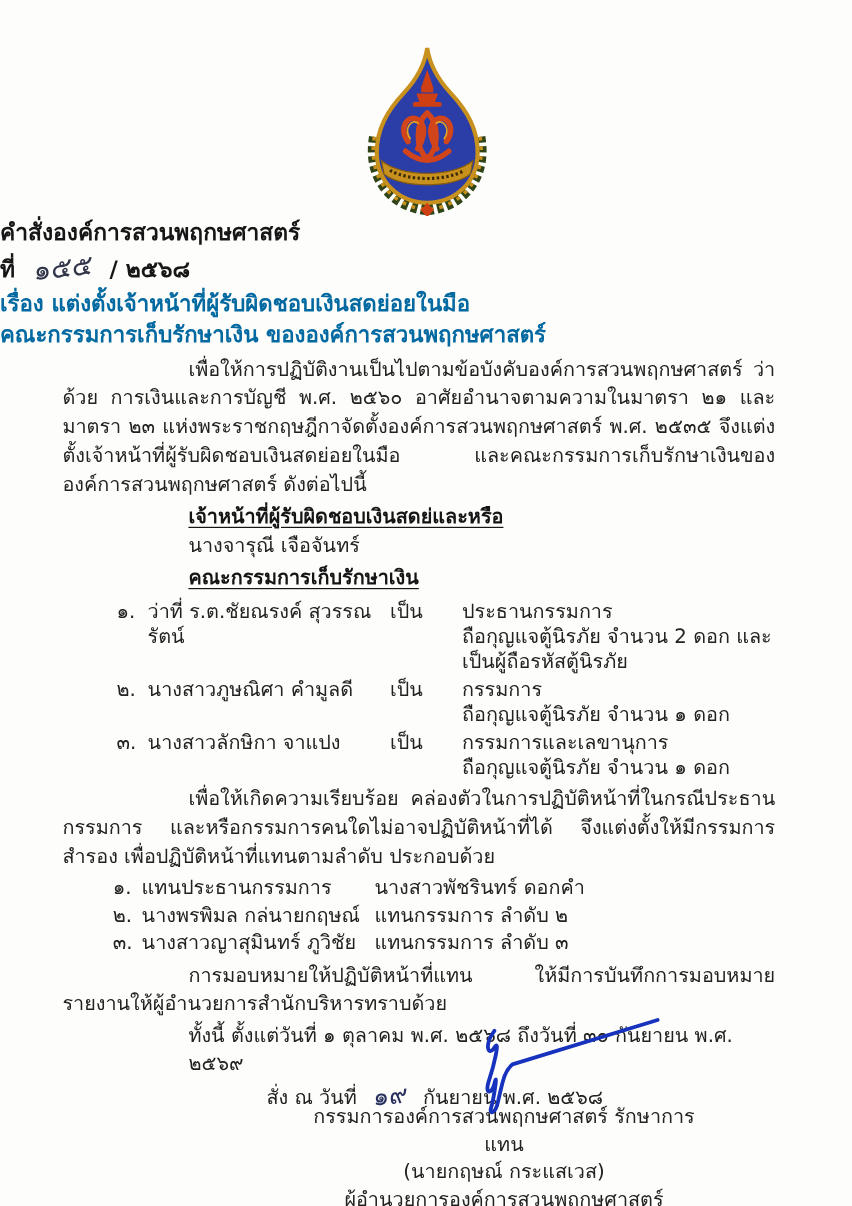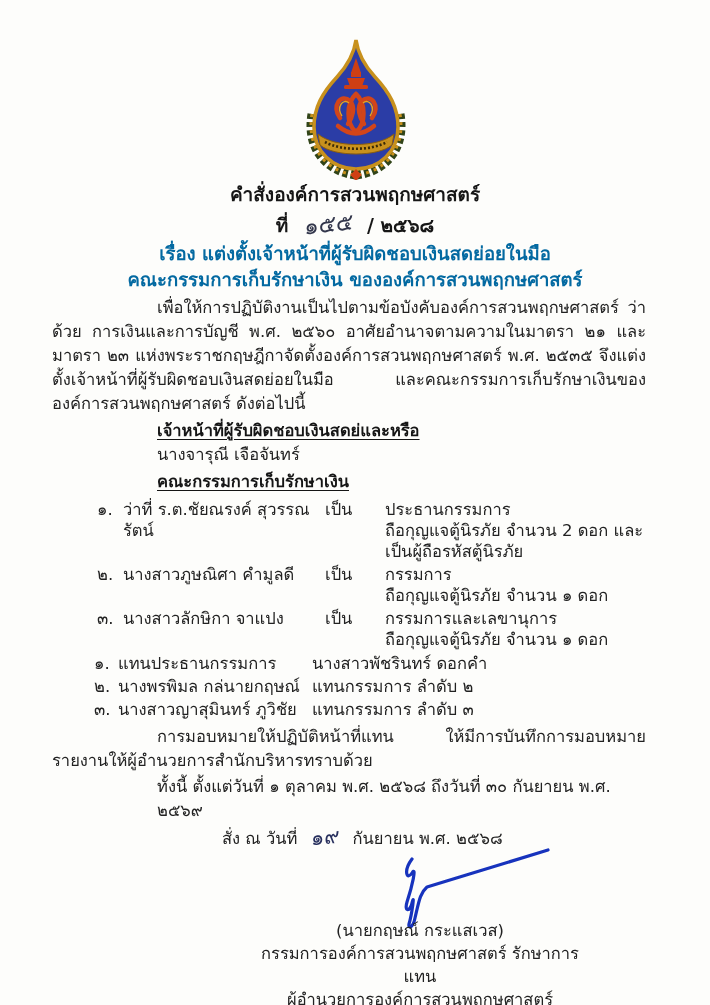--- a/index.html
+++ b/index.html
@@ -5,21 +5,21 @@
   html,body{margin:0;padding:0;}
   body{
     width:710px;height:1005px;background:#e9e9e9;
     font-family:"DejaVu Sans", sans-serif;
   }
   .page{
     position:relative;width:710px;height:1005px;background:#fdfdfb;
     color:#1f1f1f;overflow:hidden;
   }
   .emblem{position:absolute;top:38px;left:287px;width:138px;height:142px;}
-  .header{position:absolute;top:181px;left:0;width:710px;text-align:center;}
+  .header{position:absolute;top:181px;left:0;width:710px;}
   .title1{font-size:19px;font-weight:700;line-height:27px;color:#161616;}
   .numline{font-size:19px;font-weight:700;line-height:32px;color:#161616;}
   .hand{
     display:inline-block;transform:rotate(-6deg) skewX(-6deg);
     font-size:23px;font-weight:400;color:#32364b;margin:0 7px 0 9px;
     font-family:"DejaVu Serif", serif;
   }
   .title2{font-size:18.5px;font-weight:700;line-height:26px;color:#0369a1;}
   .content{
     position:absolute;top:296px;left:52px;width:594px;
@@ -135,20 +135,21 @@
     <div class="crow">
       <span class="cell">๓.</span>
       <span class="cell">นางสาวลักษิกา  จาแปง</span>
       <span class="cell">เป็น</span>
       <span class="cell">
         <span class="cell">กรรมการและเลขานุการ</span>
         <span class="cell">ถือกุญแจตู้นิรภัย จำนวน ๑ ดอก</span>
       </span>
     </div>
 
+    <p class="para p-gap">เพื่อให้เกิดความเรียบร้อย คล่องตัวในการปฏิบัติหน้าที่ในกรณีประธานกรรมการ และหรือกรรมการคนใดไม่อาจปฏิบัติหน้าที่ได้ จึงแต่งตั้งให้มีกรรมการสำรอง เพื่อปฏิบัติหน้าที่แทนตามลำดับ ประกอบด้วย</p>
 
     <div class="sublist">
       <div class="srow">
         <span>๑.</span>
         <span>แทนประธานกรรมการ</span>
         <span>นางสาวพัชรินทร์  ดอกคำ</span>
       </div>
       <div class="srow">
         <span>๒.</span>
         <span>นางพรพิมล  กล่นายกฤษณ์</span>
@@ -172,18 +173,18 @@
     </div>
   </div>
 
   <div class="sig-stroke">
     <svg viewBox="0 0 178 88" width="178" height="88">
       <path d="M34,16 C25,28 29,38 34,30 C39,22 34,44 29,59 C26,69 32,69 34,60 C37,48 34,71 31,81 C30,86 35,85 37,75 C41,58 42,50 49,44 L170,7" fill="none" stroke="#1733bd" stroke-width="3.2" stroke-linecap="round" stroke-linejoin="round"></path>
     </svg>
   </div>
 
   <div class="sig-block">
+    <div>กรรมการองค์การสวนพฤกษศาสตร์ รักษาการแทน</div>
     <div>(นายกฤษณ์  กระแสเวส)</div>
-    <div>กรรมการองค์การสวนพฤกษศาสตร์ รักษาการแทน</div>
     <div>ผู้อำนวยการองค์การสวนพฤกษศาสตร์</div>
   </div>
 
 </div>
 
 </body></html>

